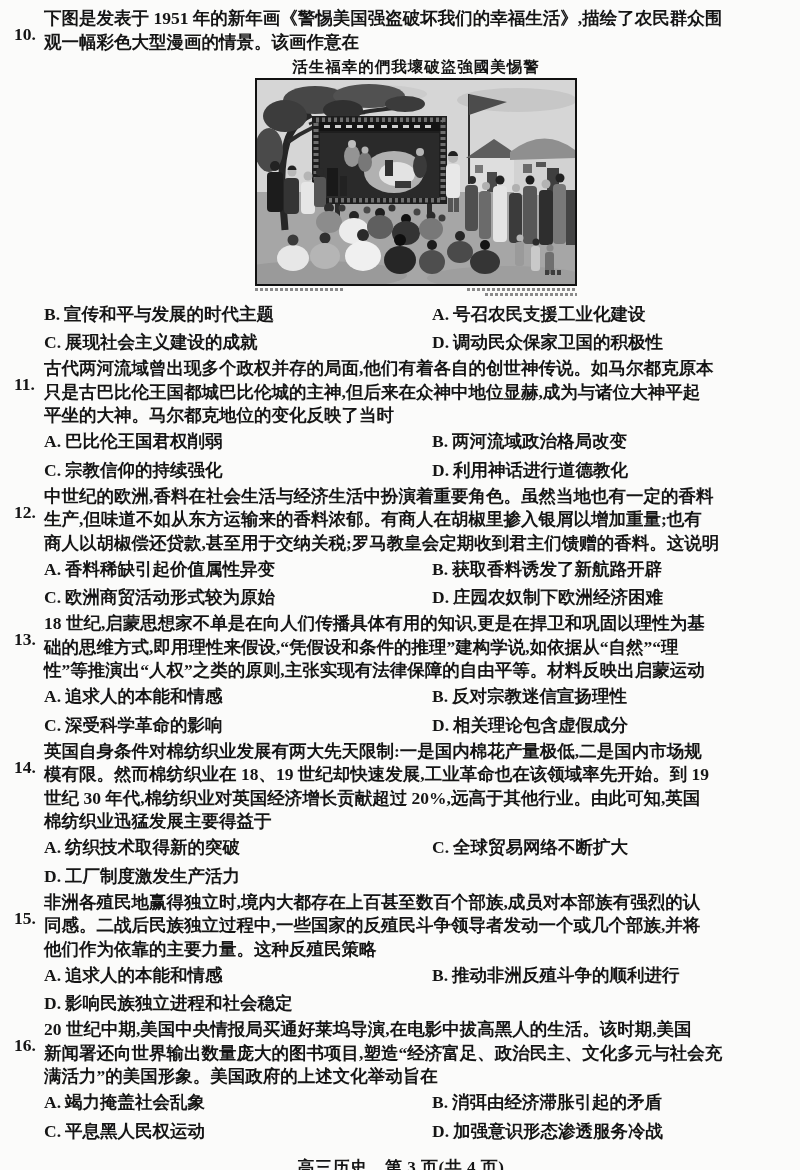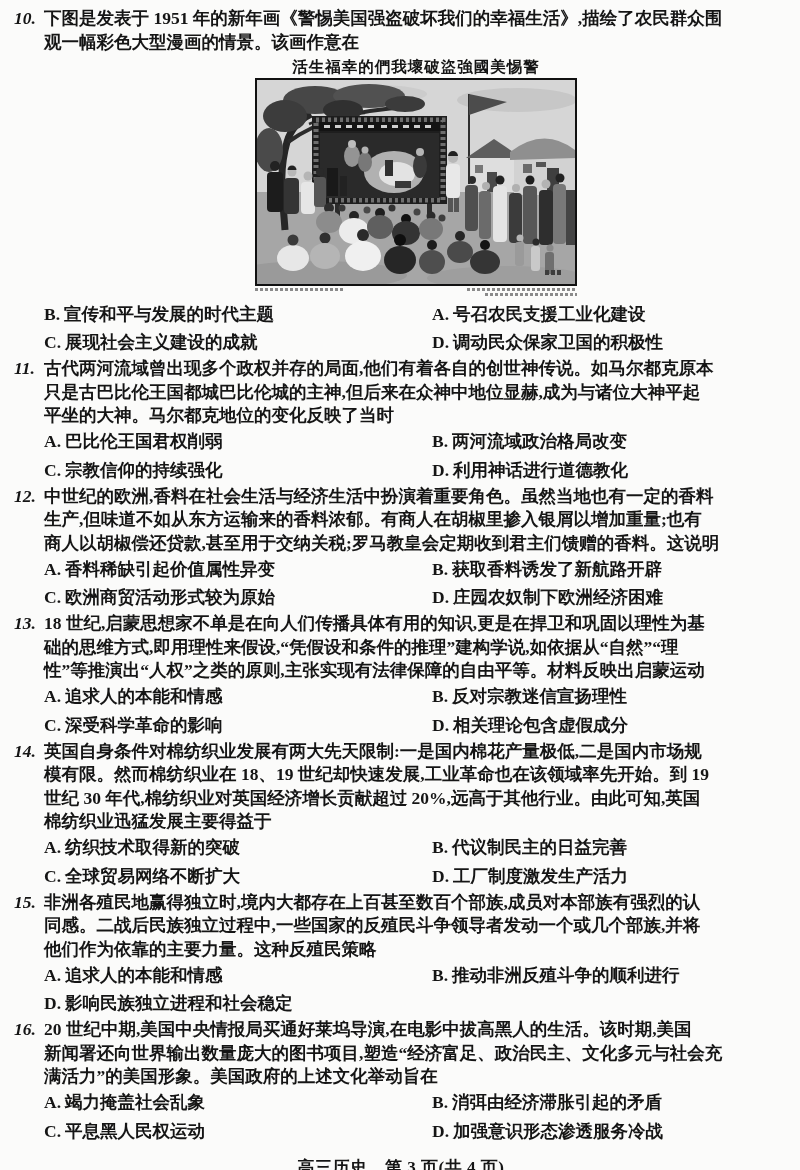--- a/index.html
+++ b/index.html
@@ -5,21 +5,21 @@
   html,body{margin:0;padding:0;}
   body{
     width:800px;height:1170px;overflow:hidden;
     background:#fbfbfa;color:#151515;
     font-family:"Liberation Serif","DejaVu Serif",serif;
     font-weight:600;
     font-size:17.5px;line-height:23.5px;
   }
   .sheet{padding:7px 12px 0 14px;}
   .question{position:relative;padding-left:30px;}
-  .q-num{position:absolute;left:0;top:0;width:28px;font-style:italic;}
+  .q-num{position:absolute;left:0;top:16px;width:28px;}
   .q-line{text-align:left;white-space:nowrap;}
   .options{display:grid;grid-template-columns:388px auto;column-gap:0;}
   .opt{margin:2.5px 0;white-space:nowrap;}
   .opt-key{margin-right:4px;}
   
   .figure-wrap{width:322px;margin:3px auto 4px auto;}
   .figure-title{
     text-align:center;font-size:15.5px;font-weight:700;
     letter-spacing:1px;line-height:19px;margin-bottom:2px;
   }
@@ -260,21 +260,20 @@
   </div>
 
   <div class="question">
     <span class="q-num">14.</span>
     <div class="q-line">英国自身条件对棉纺织业发展有两大先天限制:一是国内棉花产量极低,二是国内市场规</div>
     <div class="q-line">模有限。然而棉纺织业在 18、19 世纪却快速发展,工业革命也在该领域率先开始。到 19</div>
     <div class="q-line">世纪 30 年代,棉纺织业对英国经济增长贡献超过 20%,远高于其他行业。由此可知,英国</div>
     <div class="q-line">棉纺织业迅猛发展主要得益于</div>
     <div class="options">
       <div class="opt"><span class="opt-key">A.</span><span>纺织技术取得新的突破</span></div>
-      <div class="opt"><span class="opt-key">B.</span><span>代议制民主的日益完善</span></div>
       <div class="opt"><span class="opt-key">C.</span><span>全球贸易网络不断扩大</span></div>
       <div class="opt"><span class="opt-key">D.</span><span>工厂制度激发生产活力</span></div>
     </div>
   </div>
 
   <div class="question">
     <span class="q-num">15.</span>
     <div class="q-line">非洲各殖民地赢得独立时,境内大都存在上百甚至数百个部族,成员对本部族有强烈的认</div>
     <div class="q-line">同感。二战后民族独立过程中,一些国家的反殖民斗争领导者发动一个或几个部族,并将</div>
     <div class="q-line">他们作为依靠的主要力量。这种反殖民策略</div>

